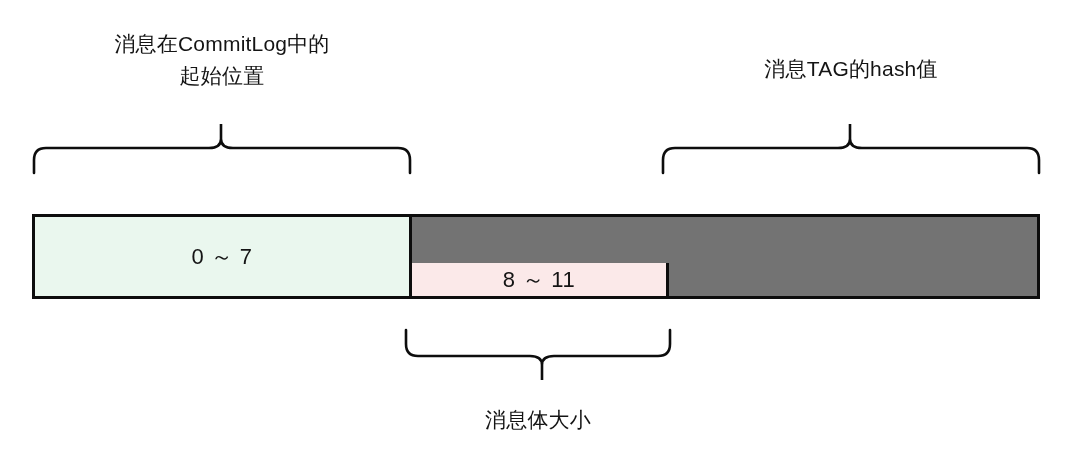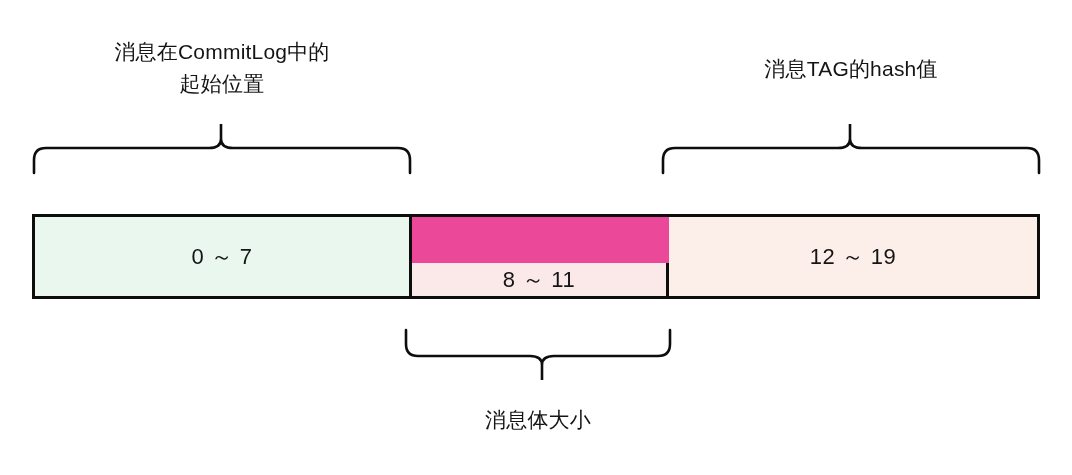--- a/index.html
+++ b/index.html
@@ -23,21 +23,21 @@
     position: absolute;
     text-align: center;
     font-size: 21px;
     line-height: 32px;
     color: #141414;
     white-space: pre-line;
     letter-spacing: 0.2px;
   }
   #label-commitlog-offset {
     left: 32px;
-    top: 36px;
+    top: 28px;
     width: 380px;
   }
   #label-tag-hash {
     left: 663px;
     top: 53px;
     width: 376px;
   }
   #label-body-size {
     left: 405px;
     top: 404px;
@@ -53,21 +53,21 @@
   }
   #byte-bar {
     position: absolute;
     left: 32px;
     top: 214px;
     width: 1008px;
     height: 85px;
     display: flex;
     border: 3px solid #0d0d0d;
     box-sizing: border-box;
-    background: #ec4899;
+    background: #737373;
   }
   .cell {
     display: flex;
     align-items: center;
     justify-content: center;
     font-size: 22px;
     color: #141414;
     box-sizing: border-box;
     letter-spacing: 0.5px;
   }
@@ -133,16 +133,15 @@
                Q 542 356 554 356
                L 658 356
                Q 670 356 670 344
                L 670 330"></path>
     </g>
   </svg>
 
   <div id="byte-bar">
     <div class="cell" id="cell-offset">0 ～ 7</div>
     <div class="cell" id="cell-size">8 ～ 11</div>
-    <div class="cell" id="cell-taghash">12 ～ 19</div>
   </div>
 
 </div>
 
 </body></html>

